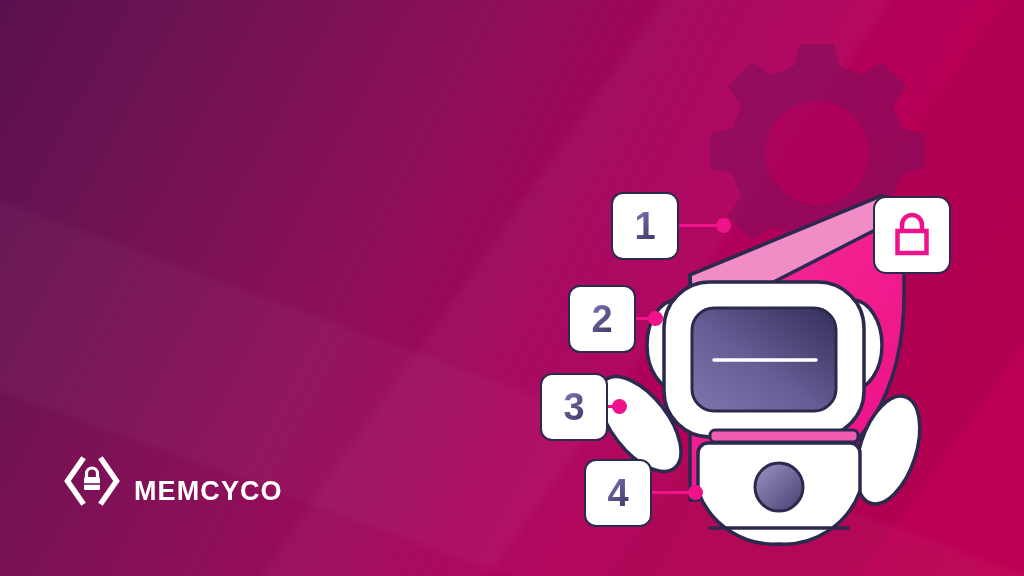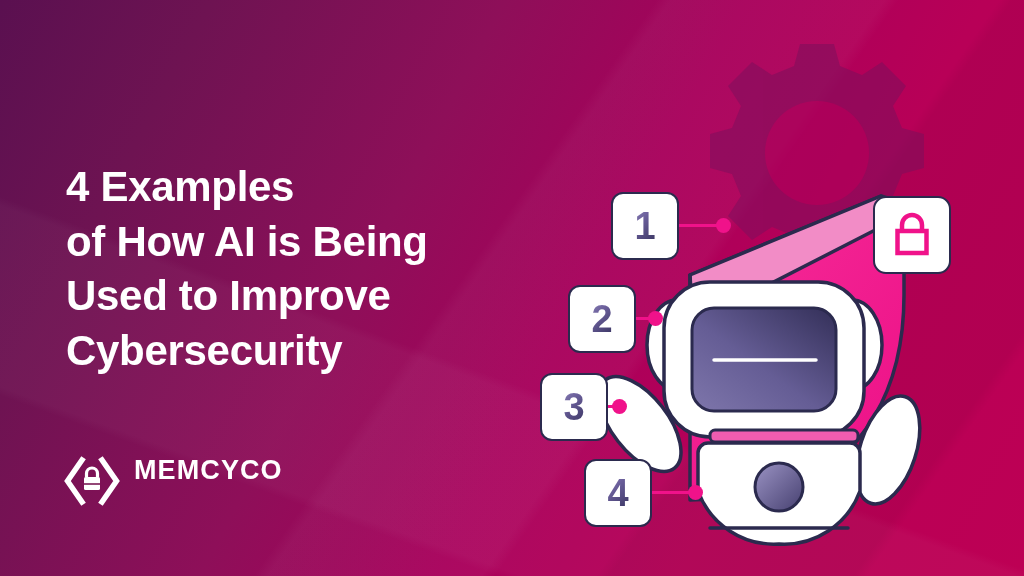--- a/index.html
+++ b/index.html
@@ -60,21 +60,21 @@
     font-size:42px;
     font-weight:bold;
     line-height:1.30;
     letter-spacing:-0.3px;
     white-space:pre-line;
   }
 
   #logo {
     position:absolute;
     left:64px; top:455px;
-    display:flex; align-items:flex-start; gap:14px;
+    display:flex; align-items:flex-end; gap:14px;
   }
   #logo-mark { display:block; }
   #logo-word {
     color:#ffffff;
     font-size:27px;
     font-weight:bold;
     letter-spacing:1.1px;
   }
 
   
@@ -258,24 +258,20 @@
     <span class="card-num">4</span>
   </div>
 
   <div id="card-lock">
     <svg width="42" height="46" viewBox="0 0 42 46">
       <path d="M11 19 V13 a10 10 0 0 1 20 0 V19" fill="none" stroke="#f0128a" stroke-width="4.5" stroke-linecap="butt"></path>
       <rect x="6.5" y="19" width="29" height="22" fill="none" stroke="#f0128a" stroke-width="4.5"></rect>
     </svg>
   </div>
 
-  <h1 id="headline">4 Examples
-of How AI is Being
-Used to Improve
-Cybersecurity</h1>
 
   <div id="logo">
     <svg id="logo-mark" width="56" height="52" viewBox="0 0 56 52">
 
       <path d="M18 5 L3.5 26 L18 47" fill="none" stroke="#ffffff" stroke-width="5.5" stroke-linecap="square" stroke-linejoin="miter"></path>
 
       <path d="M38 5 L52.5 26 L38 47" fill="none" stroke="#ffffff" stroke-width="5.5" stroke-linecap="square" stroke-linejoin="miter"></path>
 
       <path d="M22.5 22 V18.5 a5.5 5.5 0 0 1 11 0 V22" fill="none" stroke="#ffffff" stroke-width="3.2"></path>
 

